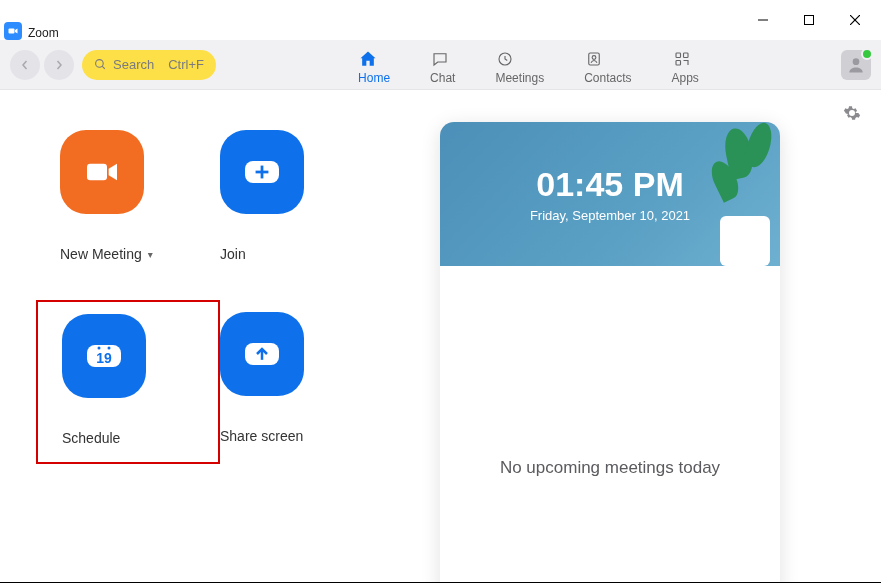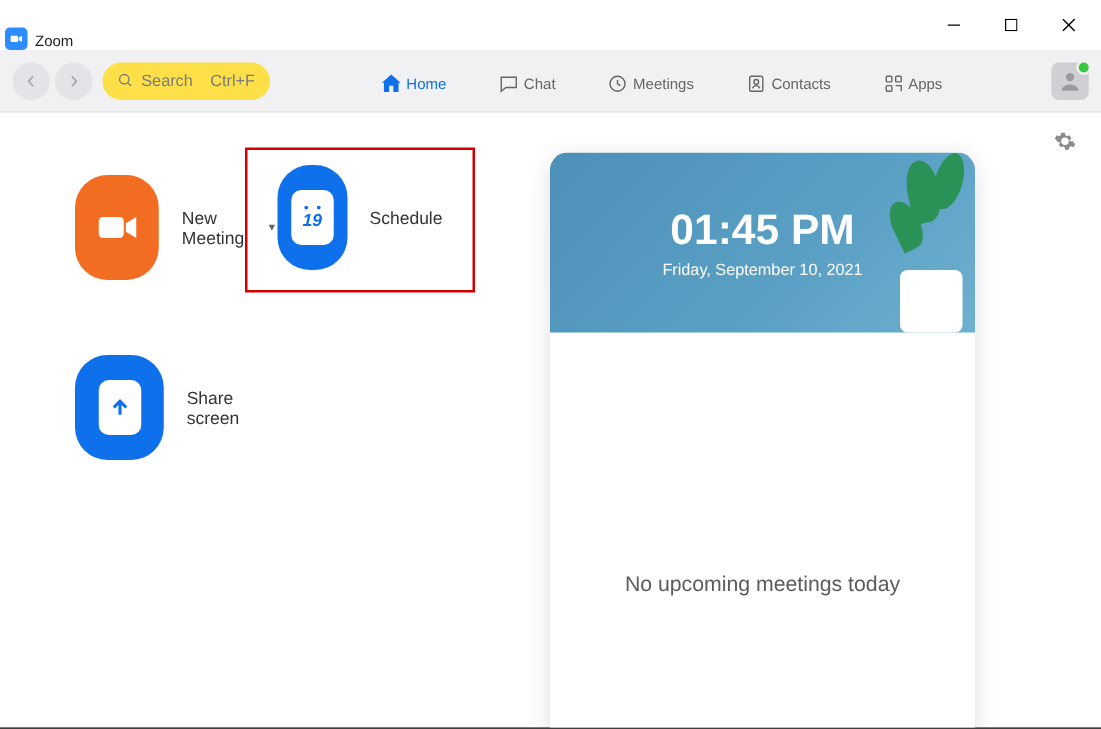--- a/index.html
+++ b/index.html
@@ -9,34 +9,34 @@
   .titlebar .app-icon svg { width:12px; height:12px;}
   .titlebar .title { font-size: 12px; color: #222; flex:1;}
   .win-controls { display:flex; gap: 2px; align-items:center; height:100%;}
   .win-btn { width: 44px; height:30px; display:flex; align-items:center; justify-content:center; }
   .win-btn svg { width:10px; height:10px; }
   .toolbar { display:flex; align-items:center; height:50px; background:#f1f1f4; padding:0 10px; border-bottom:1px solid #e5e5e8;}
   .nav-back, .nav-fwd { width:30px;height:30px;border-radius:15px;background:#e3e3e8;display:flex;align-items:center;justify-content:center;margin-right:4px;color:#a8a8ad;}
   .search-pill { display:flex; align-items:center; background:#fde047;border-radius:16px;height:30px;padding:0 12px;margin-left:4px;color:#7a7a7f;font-size:13px;gap:6px;}
   .search-pill .shortcut{margin-left:8px;color:#7a7a7f;}
   .tabs { flex:1; display:flex; justify-content:center; gap:40px; }
-  .tab { display:flex; flex-direction:row; align-items:center; font-size:12px; color:#666; gap:2px; padding-top:4px;}
+  .tab { display:flex; flex-direction:column; font-size:12px; color:#666; gap:2px; padding-top:4px;}
   .tab.active { color:#0e71eb;}
   .tab .ticon { width:20px;height:20px; display:flex;align-items:center;justify-content:center;}
   .avatar-wrap { position:relative; width:30px;height:30px;border-radius:6px;background:#d0d0d4;display:flex;align-items:center;justify-content:center;}
   .avatar-wrap::after{content:'';position:absolute;top:-2px;right:-2px;width:8px;height:8px;border-radius:50%;background:#36c93f;border:2px solid #f1f1f4;}
   .content { position:relative; display:flex; height:calc(583px - 80px); }
   .settings-gear { position:absolute; top:14px; right:20px; color:#888;}
   .left-pane { width:440px; padding:40px 20px 20px 60px; }
   .grid { display:grid; grid-template-columns: 160px 160px; grid-template-rows: auto auto; row-gap:50px; column-gap:0px;}
-  .tile-wrap { display:flex; flex-direction:row; align-items:center; gap:18px;}
+  .tile-wrap { display:flex; flex-direction:column; gap:32px;}
   .tile { width:84px;height:84px;border-radius:26px; display:flex;align-items:center;justify-content:center;}
   .tile.orange{ background:#f26d21;}
   .tile.blue{ background:#0e71eb;}
-  .tile .inner-square{ width:34px;height:44px;border-radius:8px;background:#fff; display:flex;align-items:center;justify-content:center;color:#0e71eb;font-style:italic;}
+  .tile .inner-square{ width:34px;height:22px;border-radius:8px;background:#fff; display:flex;align-items:center;justify-content:center;color:#0e71eb;}
   .tile-label{ font-size:14px; color:#333; display:flex;align-items:center;gap:6px;}
   .highlight-box { border:2px solid #d40000; padding:12px 24px 16px; margin-left:-24px; margin-top:-12px;}
   .right-pane { flex:1; padding:32px 50px 30px 0; }
   .card { width:340px; height:548px; border-radius:14px; box-shadow:0 4px 20px rgba(0,0,0,.12); overflow:hidden; display:flex; flex-direction:column;}
   .card-hero { height:144px; background:linear-gradient(135deg,#4c8fb8 0%, #5aa0c4 60%, #6eb0d0 100%); position:relative; display:flex; flex-direction:column; align-items:center; justify-content:center; color:#fff;}
   .hero-time{ font-size:34px; font-weight:600;}
   .hero-date{ font-size:13px; margin-top:4px;}
   .plant { position:absolute; right:0; top:0; height:144px; width:70px;}
   .pot{position:absolute;bottom:0;right:10px;width:50px;height:50px;background:#fff;border-radius:6px;}
   .leaf{position:absolute;background:#2a9257;border-radius:50% 50% 50% 0;}
@@ -170,20 +170,33 @@
               <rect x="3" y="7" width="12" height="10" rx="2"></rect>
               <path d="M16 10 21 7v10l-5-3z"></path>
             </svg>
         </div>
         <div class="tile-label">
           <span>New Meeting</span>
           <span class="chev">▾</span>
         </div>
       </div>
 
+      <div class="tile-wrap">
+        <div class="tile blue">
+          <div class="inner-square">
+              <svg viewBox="0 0 24 24" width="22" height="22" stroke="#0e71eb" stroke-width="3" fill="none">
+                <line x1="12" y1="5" x2="12" y2="19"></line>
+                <line x1="5" y1="12" x2="19" y2="12"></line>
+              </svg>
+            </div>
+        </div>
+        <div class="tile-label">
+            <span>Join</span>
+          </div>
+      </div>
 
       <div>
         <div class="highlight-box">
           <div class="tile-wrap">
             <div class="tile blue">
               <div class="inner-square" style="flex-direction:column;font-weight:700;">
                 <svg width="18" height="4" viewBox="0 0 18 4">
                     <circle cx="4" cy="2" r="1.5" fill="#0e71eb"></circle>
                     <circle cx="14" cy="2" r="1.5" fill="#0e71eb"></circle>
                   </svg>

